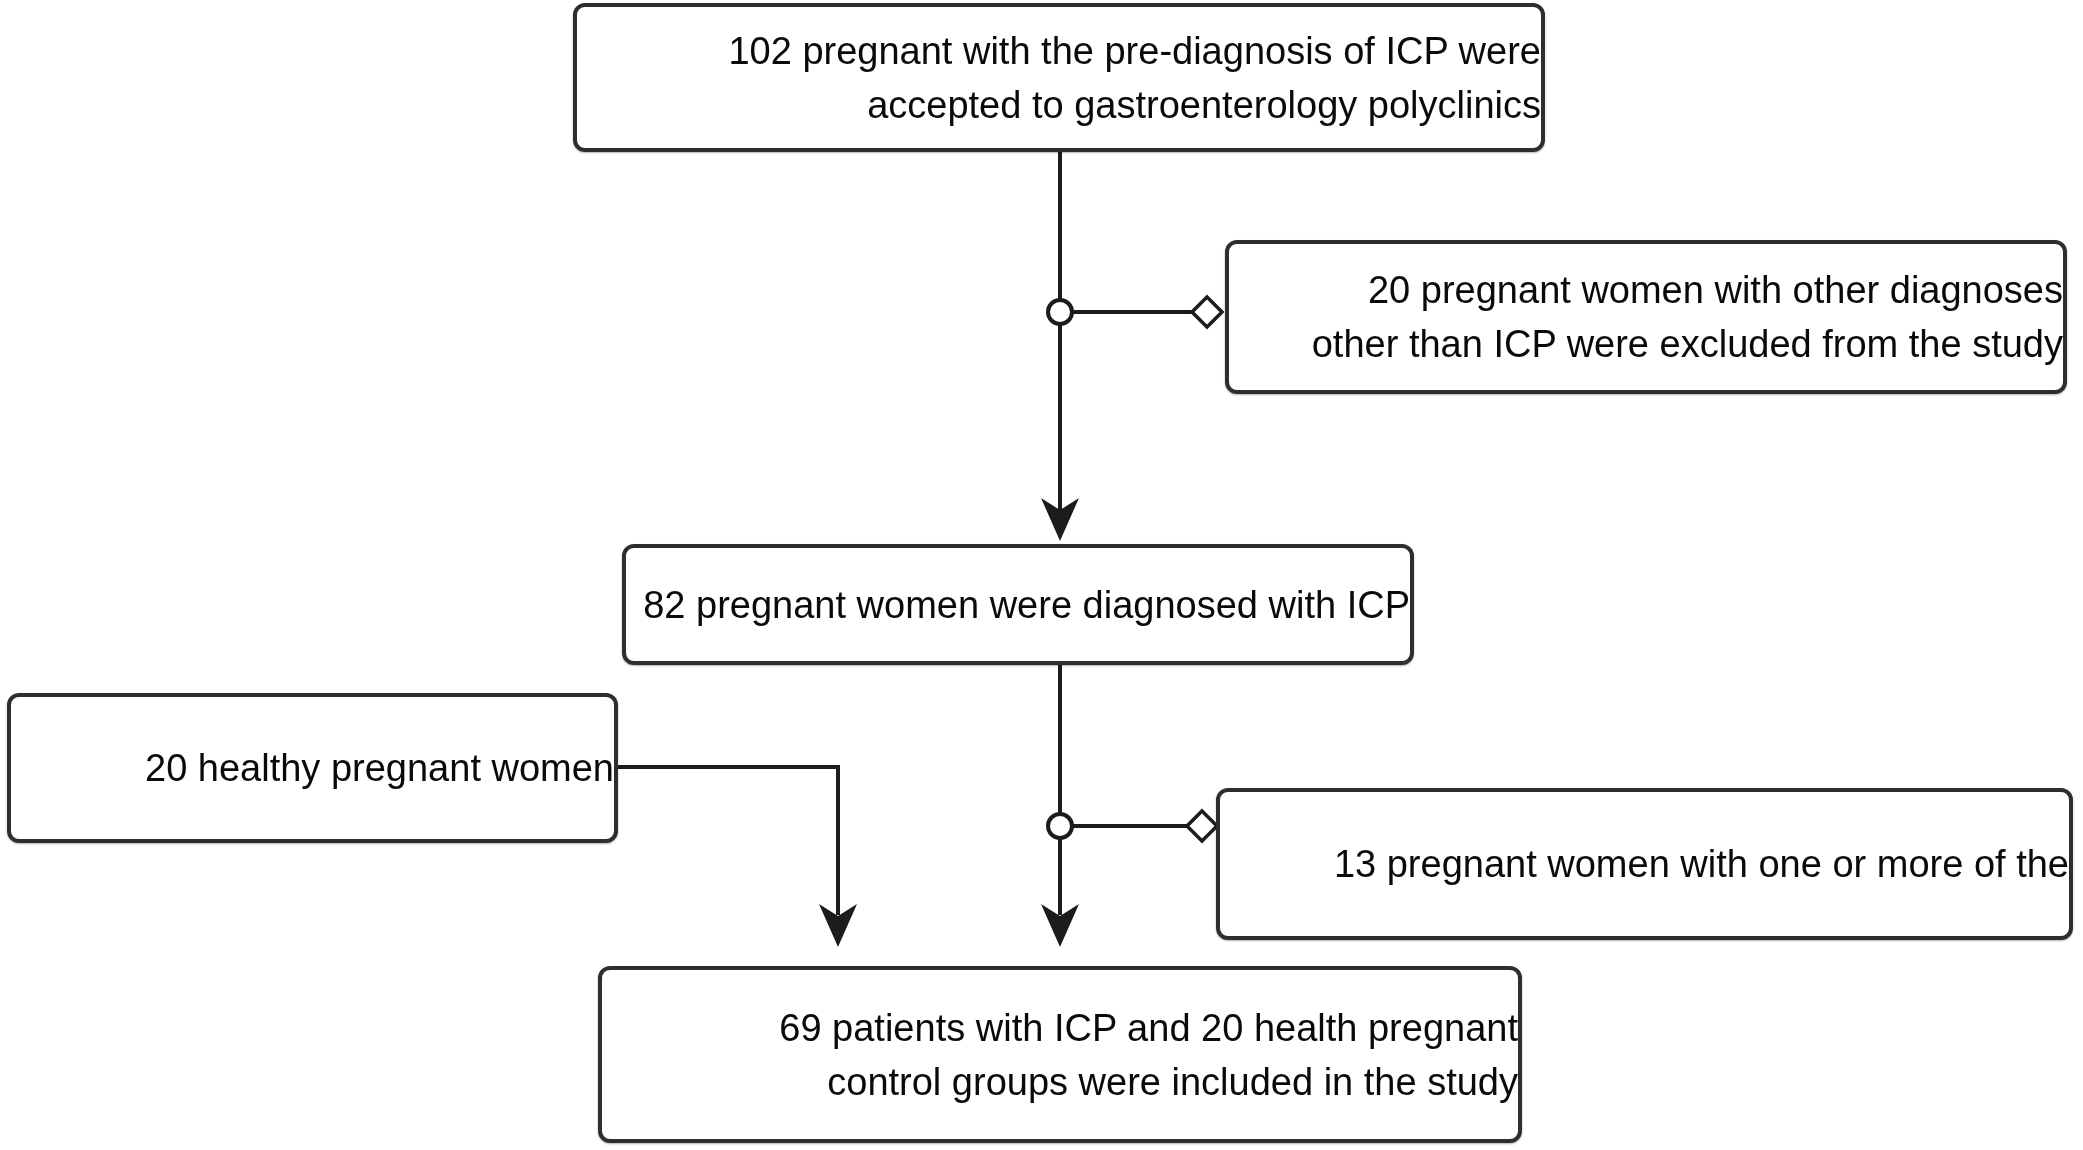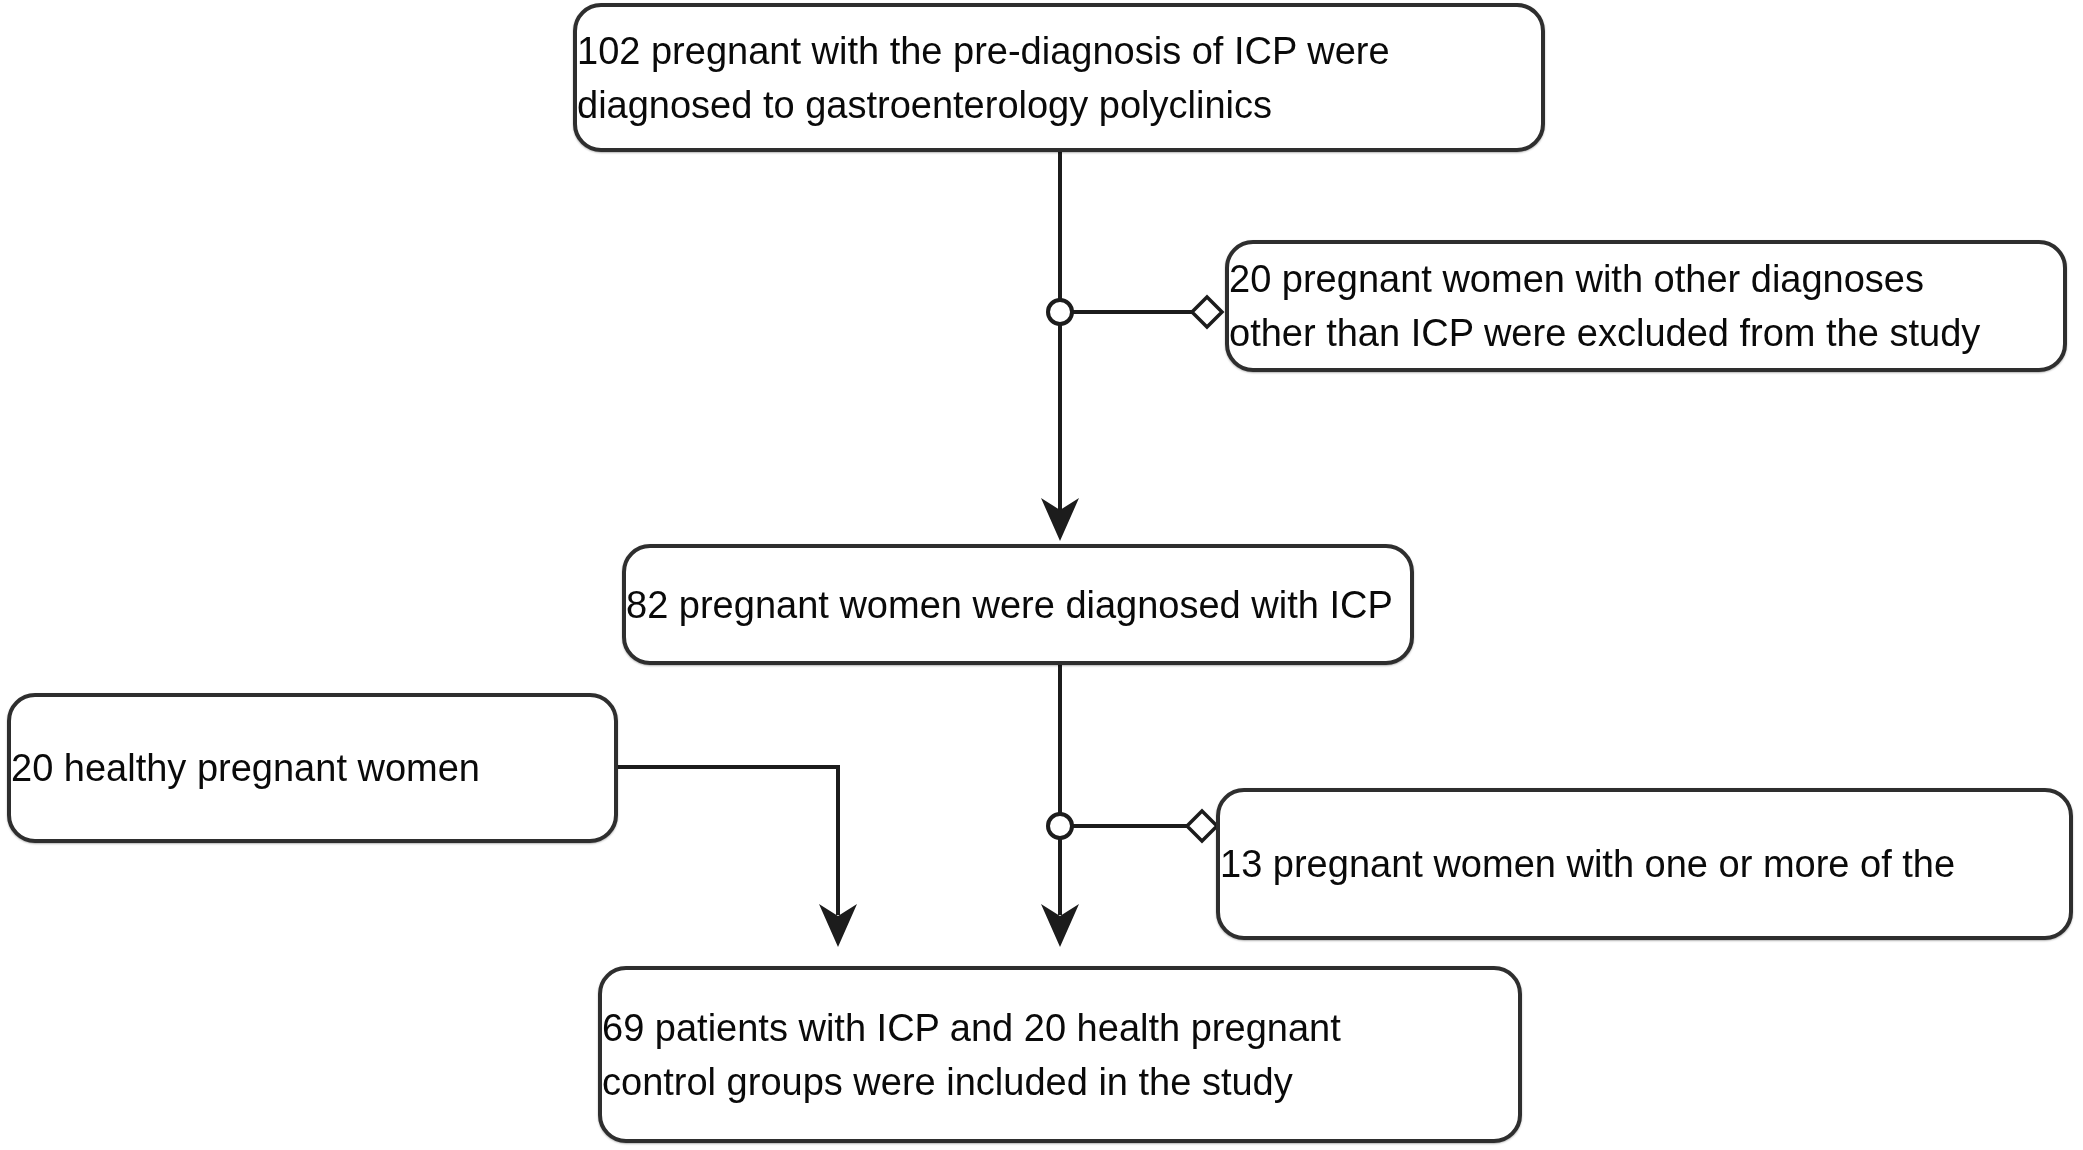--- a/index.html
+++ b/index.html
@@ -14,26 +14,26 @@
   svg.edges {
     position: absolute;
     left: 0; top: 0;
     pointer-events: none;
   }
   .node {
     position: absolute;
     box-sizing: border-box;
     background: var(--background, #ffffff);
     border: 4px solid var(--border, #2e2e2e);
-    border-radius: 28px;
+    border-radius: 12px;
     box-shadow: 0 1px 2px rgba(0,0,0,0.30);
     display: flex;
     flex-direction: column;
     justify-content: center;
-    align-items: flex-start;
+    align-items: flex-end;
     text-align: center;
     color: var(--text, #0a0a0a);
     font-size: 38px;
     line-height: 54px;
   }
   .node .line { white-space: nowrap; }
 </style>
 </head>
 <body>
 
@@ -54,24 +54,24 @@
     <line x1="1060" y1="826" x2="1187" y2="826" stroke="var(--line,#1c1c1c)" stroke-width="4"></line>
     <polygon points="1187,826 1202,811 1217,826 1202,841" fill="var(--background,#ffffff)" stroke="var(--line,#1c1c1c)" stroke-width="3.5"></polygon>
     <circle cx="1060" cy="826" r="12" fill="var(--background,#ffffff)" stroke="var(--line,#1c1c1c)" stroke-width="4"></circle>
 
     <path d="M 618 767 H 838 V 915" fill="none" stroke="var(--line,#1c1c1c)" stroke-width="4"></path>
     <polygon points="838,947 819,904 838,916 857,904" fill="var(--line,#1c1c1c)"></polygon>
   </svg>
 
   <div class="node" style="left:573px; top:3px; width:972px; height:149px;">
     <div class="line">102 pregnant with the pre-diagnosis of ICP were</div>
-    <div class="line">diagnosed to gastroenterology polyclinics</div>
+    <div class="line">accepted to gastroenterology polyclinics</div>
   </div>
 
-  <div class="node" style="left:1225px; top:240px; width:842px; height:132px;">
+  <div class="node" style="left:1225px; top:240px; width:842px; height:154px;">
     <div class="line">20 pregnant women with other diagnoses</div>
     <div class="line">other than ICP were excluded from the study</div>
   </div>
 
   <div class="node" style="left:622px; top:544px; width:792px; height:121px;">
     <div class="line">82 pregnant women were diagnosed with ICP</div>
   </div>
 
   <div class="node" style="left:7px; top:693px; width:611px; height:150px;">
     <div class="line">20 healthy pregnant women</div>

